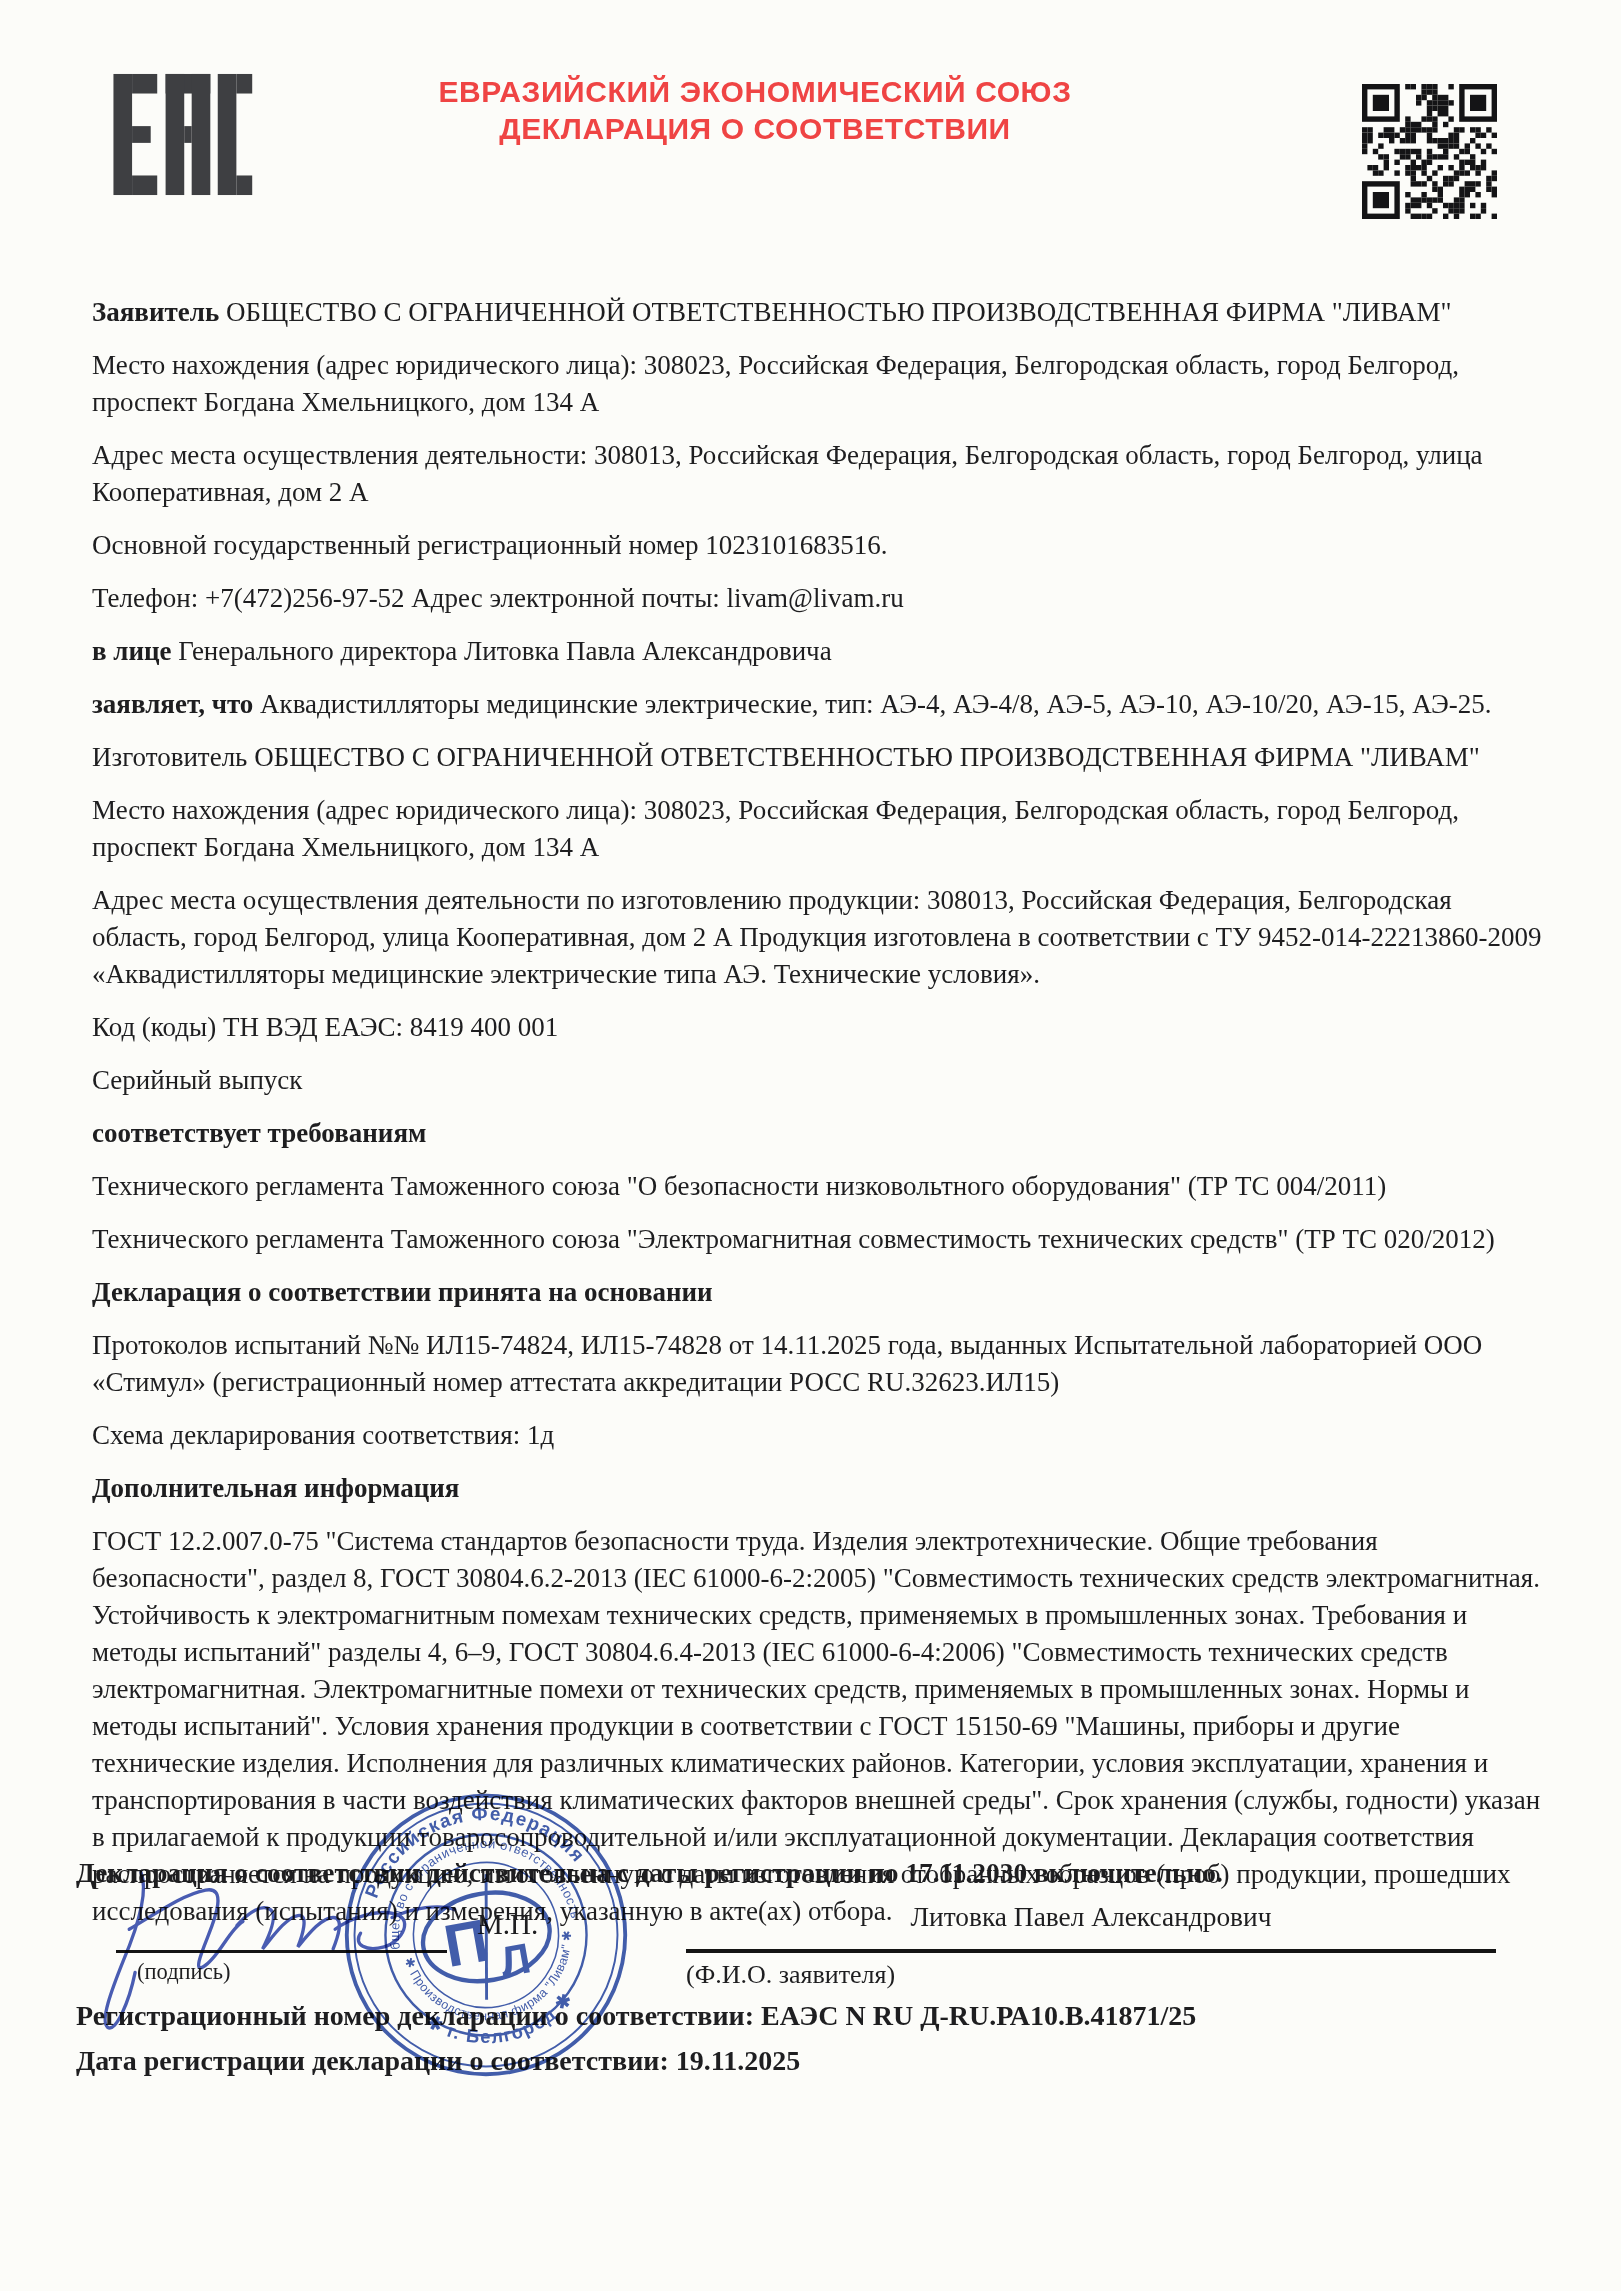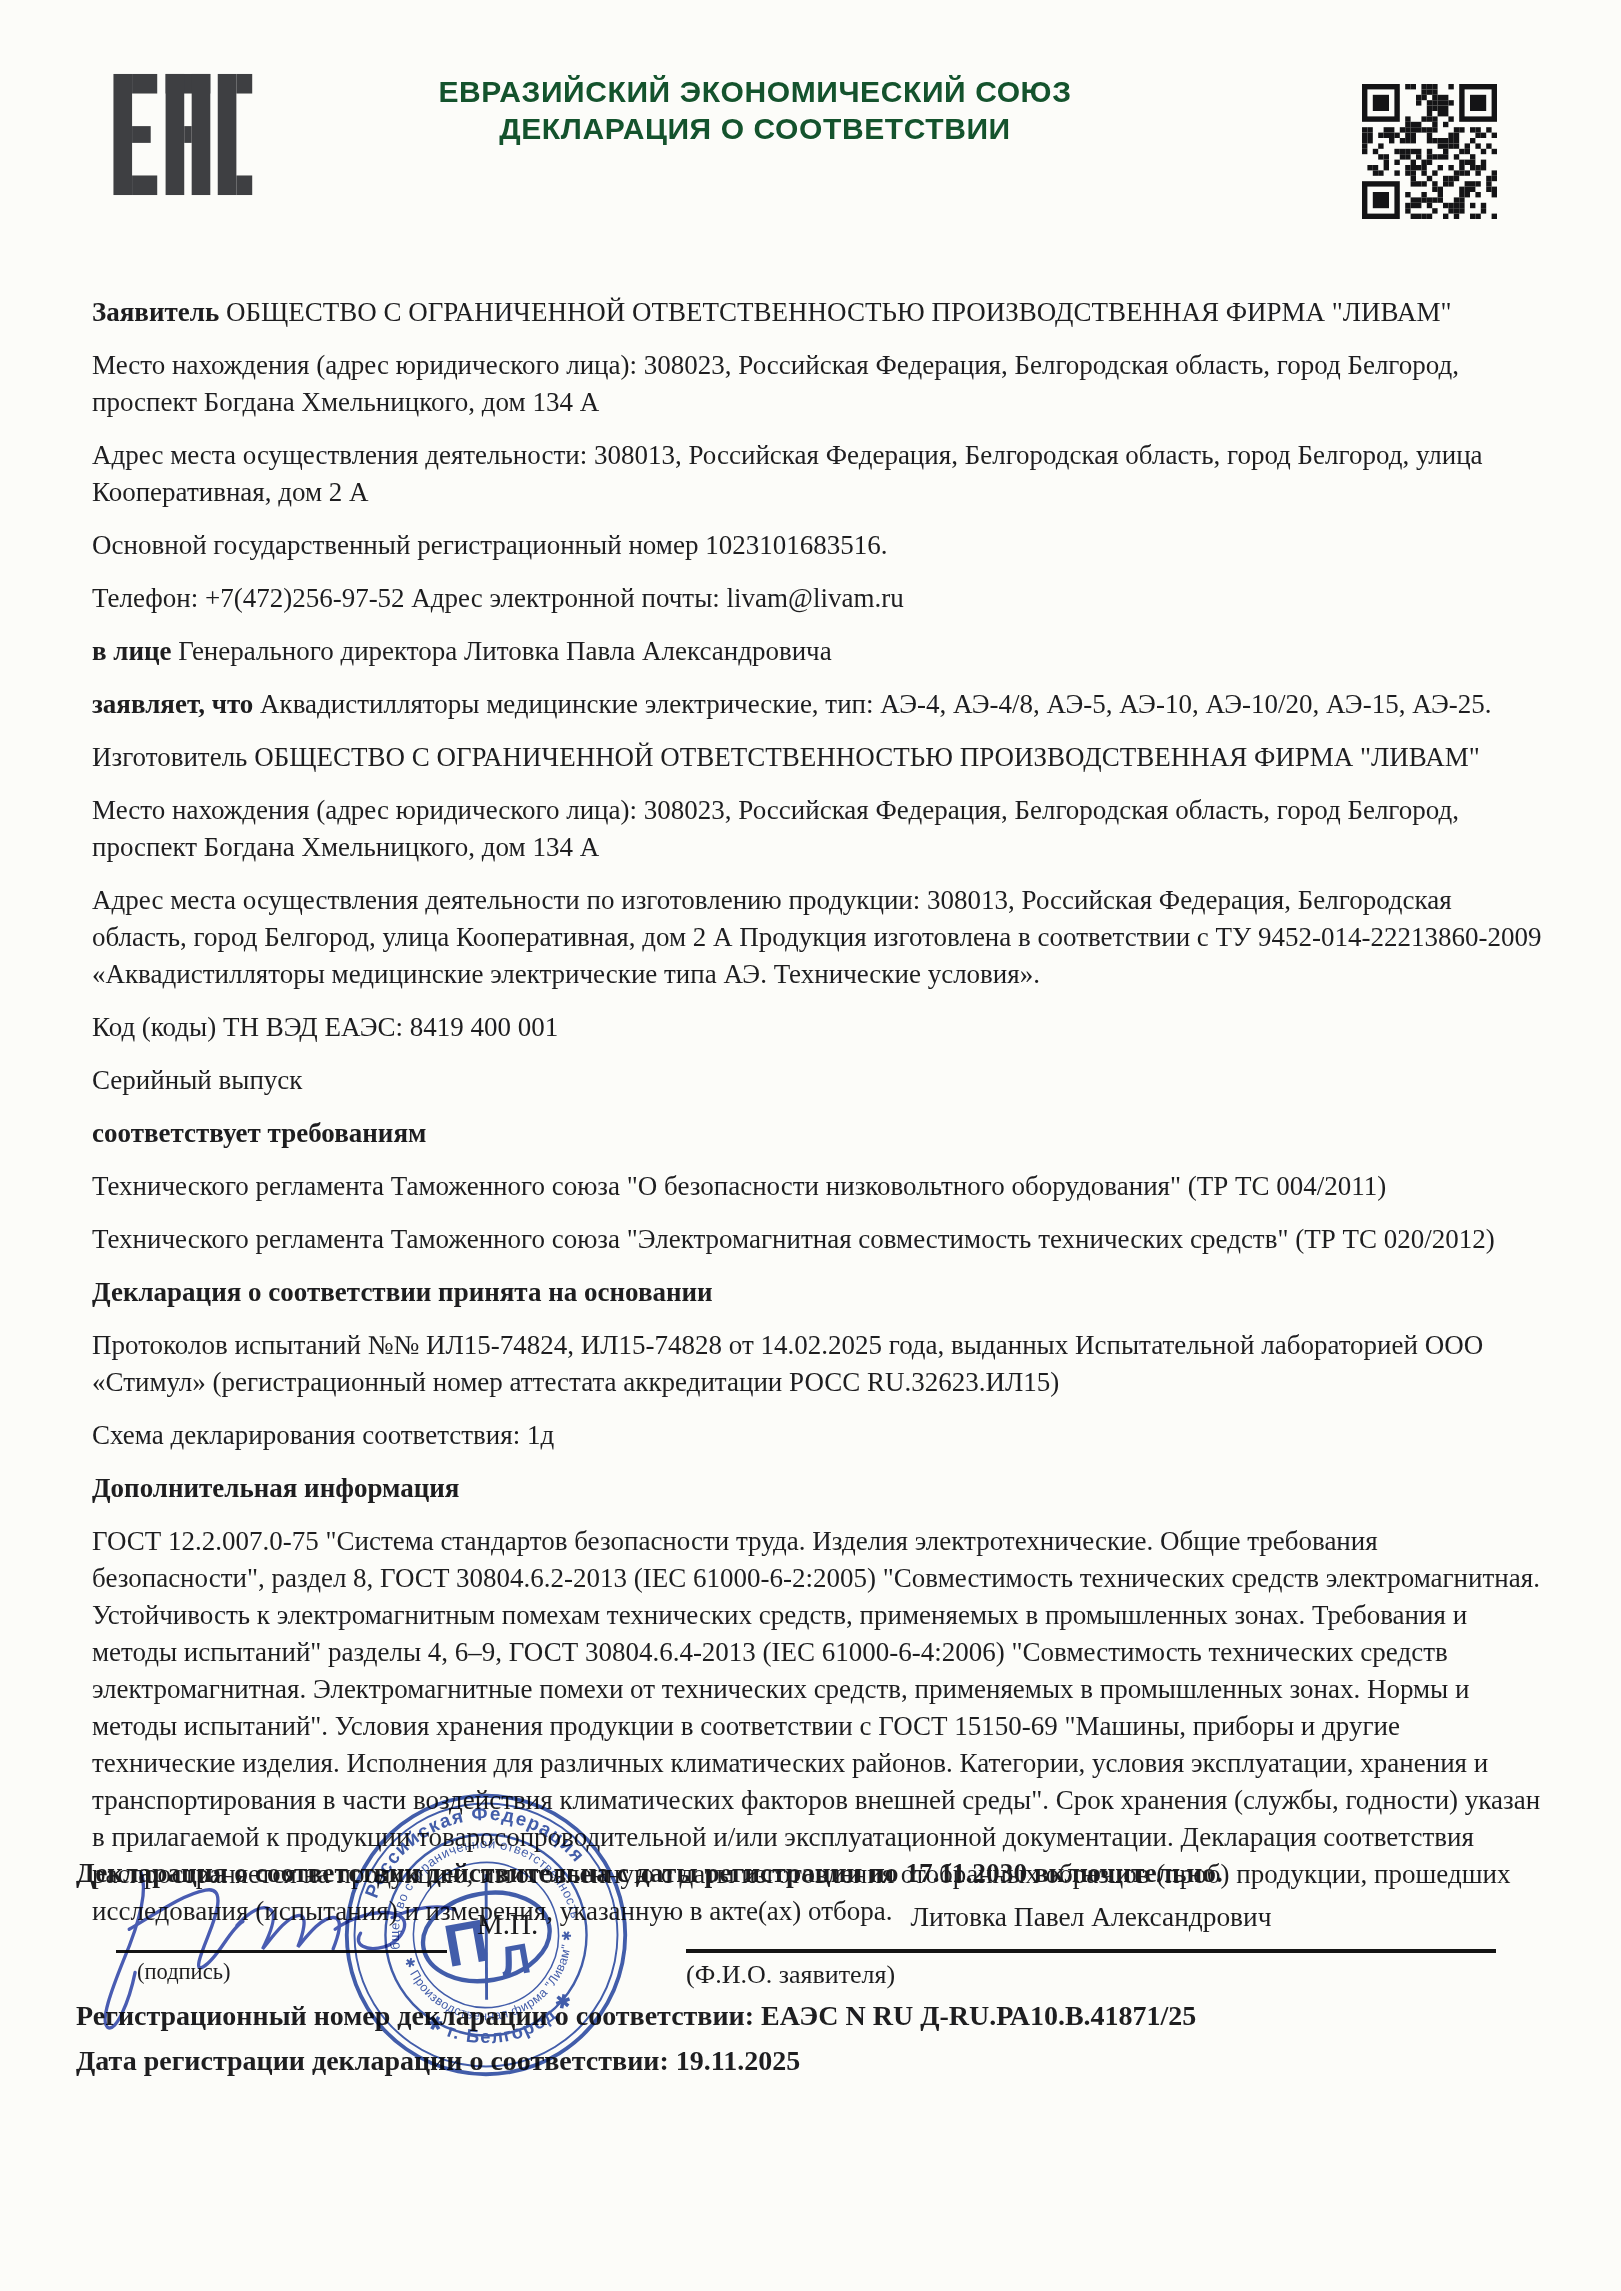--- a/index.html
+++ b/index.html
@@ -5,21 +5,21 @@
   html,body{margin:0;padding:0;background:#e8e8e6;}
   .page{
     position:relative;width:1621px;height:2292px;margin:0 auto;
     background:#fcfcf9;overflow:hidden;
     font-family:"Liberation Serif",serif;color:#1e1e20;
   }
   
   .eac-logo{position:absolute;left:106px;top:69px;width:149px;height:131px;}
   .title-block{position:absolute;left:314px;top:73px;width:882px;text-align:center;
     font-family:"Liberation Sans",sans-serif;font-weight:bold;font-size:30px;
-    letter-spacing:0.6px;color:#14532d;line-height:37px;}
+    letter-spacing:0.6px;color:#ef4444;line-height:37px;}
   .qr{position:absolute;left:1362px;top:84px;width:137px;height:129px;}
   
   .body-flow{position:absolute;left:76px;top:278px;width:1484px;
     font-size:27px;line-height:37px;z-index:2;}
   .body-flow p{margin:16px;}
   .g10{margin-top:9.8px;} .g14{margin-top:13.7px;} .g6{margin-top:5.9px;}
   .ld{font-weight:bold;}
   .validity{position:absolute;left:76px;top:1858px;width:1484px;
     font-size:27.4px;font-weight:bold;z-index:2;}
   
@@ -307,21 +307,21 @@
     <p class="g14"><span class="ld">заявляет, что</span><span> Аквадистилляторы медицинские электрические, тип: АЭ-4, АЭ-4/8, АЭ-5, АЭ-10, АЭ-10/20, АЭ-15, АЭ-25.</span></p>
     <p class="g10">Изготовитель ОБЩЕСТВО С ОГРАНИЧЕННОЙ ОТВЕТСТВЕННОСТЬЮ ПРОИЗВОДСТВЕННАЯ ФИРМА "ЛИВАМ"</p>
     <p>Место нахождения (адрес юридического лица): 308023, Российская Федерация, Белгородская область, город Белгород, проспект Богдана Хмельницкого, дом 134 А</p>
     <p>Адрес места осуществления деятельности по изготовлению продукции: 308013, Российская Федерация, Белгородская область, город Белгород, улица Кооперативная, дом 2 А Продукция изготовлена в соответствии с ТУ 9452-014-22213860-2009 «Аквадистилляторы медицинские электрические типа АЭ. Технические условия».</p>
     <p class="g10">Код (коды) ТН ВЭД ЕАЭС: 8419 400 001</p>
     <p class="g6">Серийный выпуск</p>
     <p class="g10 ld">соответствует требованиям</p>
     <p>Технического регламента Таможенного союза "О безопасности низковольтного оборудования" (ТР ТС 004/2011)</p>
     <p>Технического регламента Таможенного союза "Электромагнитная совместимость технических средств" (ТР ТС 020/2012)</p>
     <p class="ld">Декларация о соответствии принята на основании</p>
-    <p>Протоколов испытаний №№ ИЛ15-74824, ИЛ15-74828 от 14.02.2025 года, выданных Испытательной лабораторией ООО «Стимул» (регистрационный номер аттестата аккредитации РОСС RU.32623.ИЛ15)</p>
+    <p>Протоколов испытаний №№ ИЛ15-74824, ИЛ15-74828 от 14.11.2025 года, выданных Испытательной лабораторией ООО «Стимул» (регистрационный номер аттестата аккредитации РОСС RU.32623.ИЛ15)</p>
     <p>Схема декларирования соответствия: 1д</p>
     <p class="ld">Дополнительная информация</p>
     <p>ГОСТ 12.2.007.0-75 "Система стандартов безопасности труда. Изделия электротехнические. Общие требования безопасности", раздел 8, ГОСТ 30804.6.2-2013 (IEC 61000-6-2:2005) "Совместимость технических средств электромагнитная. Устойчивость к электромагнитным помехам технических средств, применяемых в промышленных зонах. Требования и методы испытаний" разделы 4, 6–9, ГОСТ 30804.6.4-2013 (IEC 61000-6-4:2006) "Совместимость технических средств электромагнитная. Электромагнитные помехи от технических средств, применяемых в промышленных зонах. Нормы и методы испытаний". Условия хранения продукции в соответствии с ГОСТ 15150-69 "Машины, приборы и другие технические изделия. Исполнения для различных климатических районов. Категории, условия эксплуатации, хранения и транспортирования в части воздействия климатических факторов внешней среды". Срок хранения (службы, годности) указан в прилагаемой к продукции товаросопроводительной и/или эксплуатационной документации. Декларация соответствия распространяется на продукцию, изготовленную с даты изготовления отобранных образцов (проб) продукции, прошедших исследования (испытания) и измерения, указанную в акте(ах) отбора.</p>
   </div>
 
   <div class="validity">Декларация о соответствии действительна с даты регистрации по 17.11.2030 включительно.</div>
 
   <div class="rule rule-sig"></div>
   <div class="rule rule-fio"></div>
   <div class="cap-sig">(подпись)</div>

